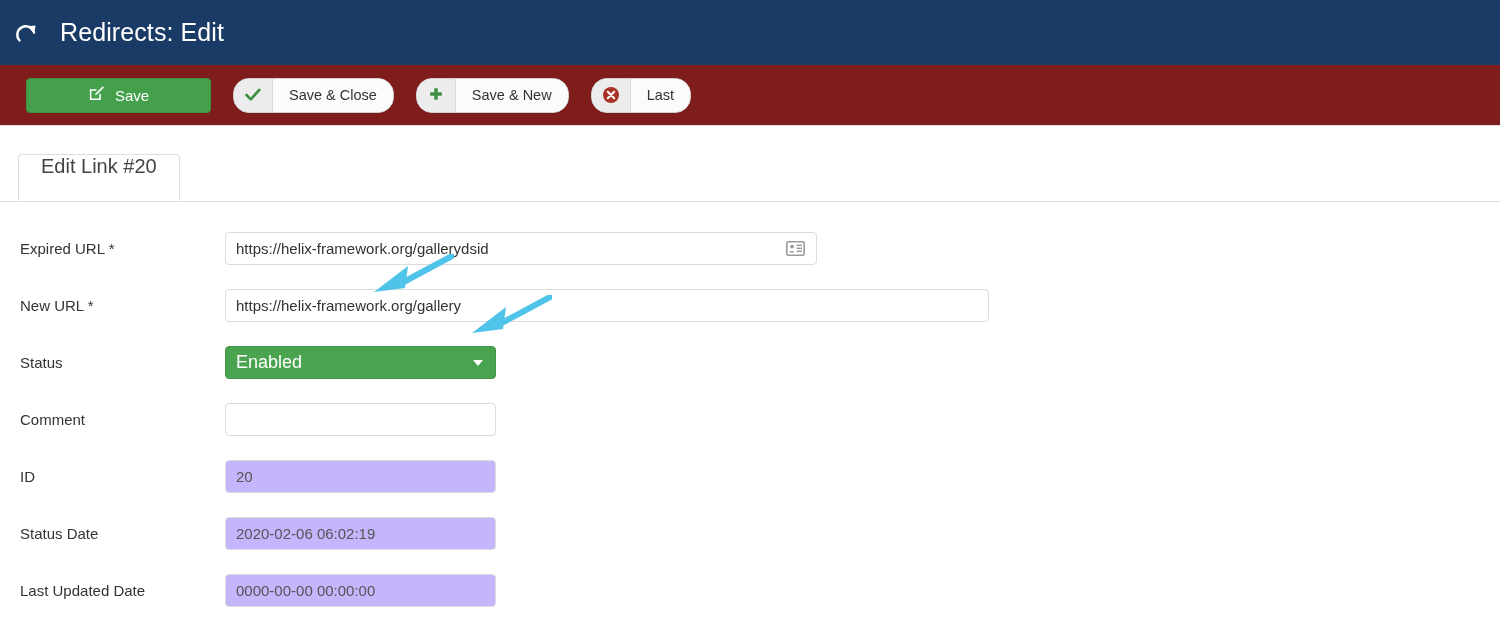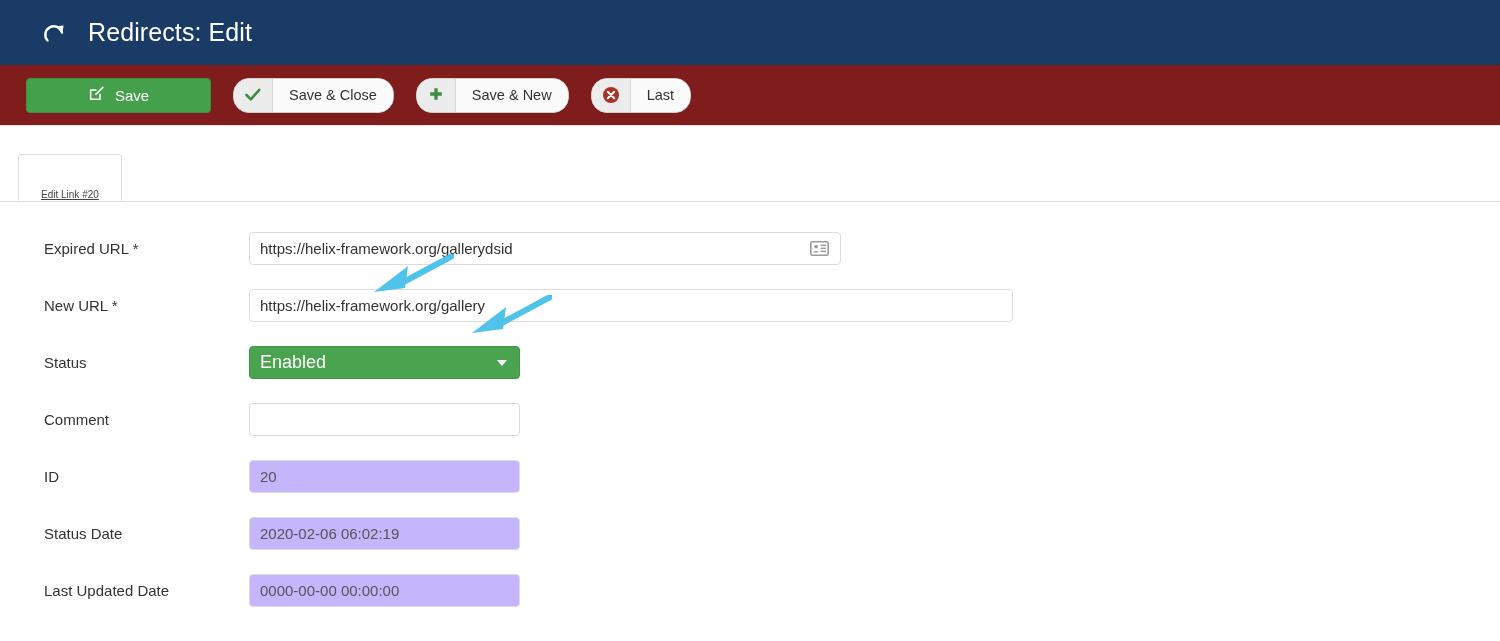--- a/index.html
+++ b/index.html
@@ -15,21 +15,21 @@
     overflow: hidden;
     position: relative;
   }
 
   
   .page-header {
     height: 65px;
     background: #1a3b66;
     display: flex;
     align-items: center;
-    padding-left: 40px;
+    padding-left: 12px;
     box-sizing: border-box;
   }
   .header-icon {
     width: 30px;
     height: 30px;
     margin-right: 18px;
     display: flex;
     align-items: center;
     justify-content: center;
   }
@@ -106,42 +106,40 @@
     content: "";
     position: absolute;
     left: 0; right: 0; bottom: 0;
     height: 1px;
     background: #dddddd;
   }
   .tab {
     position: relative;
     z-index: 2;
     display: inline-flex;
-    align-items: flex-end;
+    align-items: flex-start;
     height: 47px;
     padding: 0 22px;
-    font-size: 10px;
+    font-size: 20px;
     color: #444444;
     background: #ffffff;
     border: 1px solid #dddddd;
     border-bottom: 1px solid #ffffff;
     border-radius: 4px 4px 0 0;
     box-sizing: border-box;
-    text-decoration: underline;
   }
 
   
   .form {
     padding-top: 18px;
   }
   .form-row {
     display: flex;
     align-items: center;
     height: 57px;
-    padding-left: 24px;
   }
   .form-label {
     width: 225px;
     padding-left: 20px;
     box-sizing: border-box;
     font-size: 15px;
     color: #333333;
   }
   .field-wrap { position: relative; }
   .txt {

